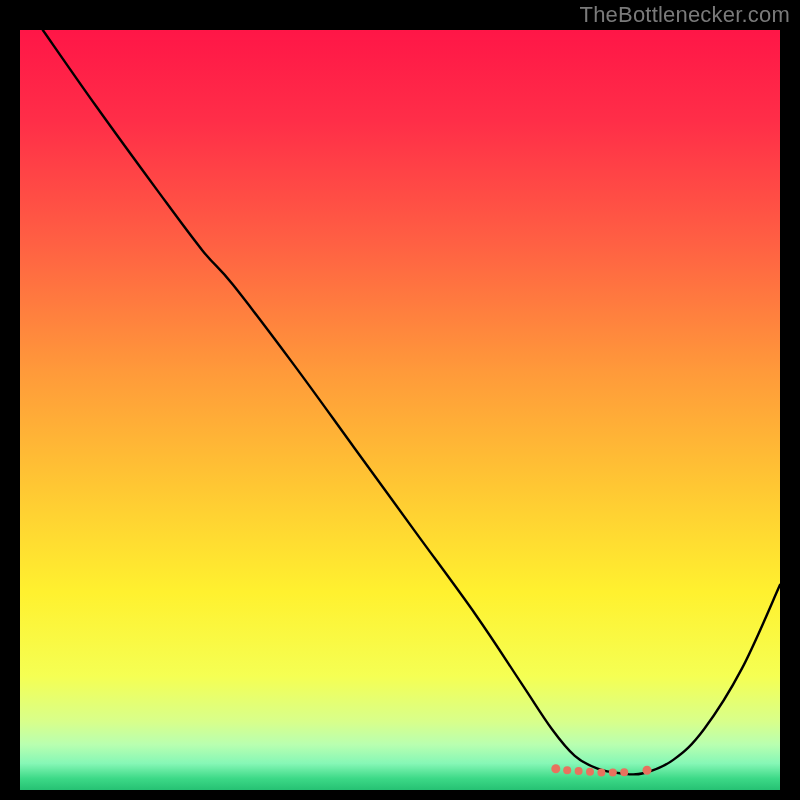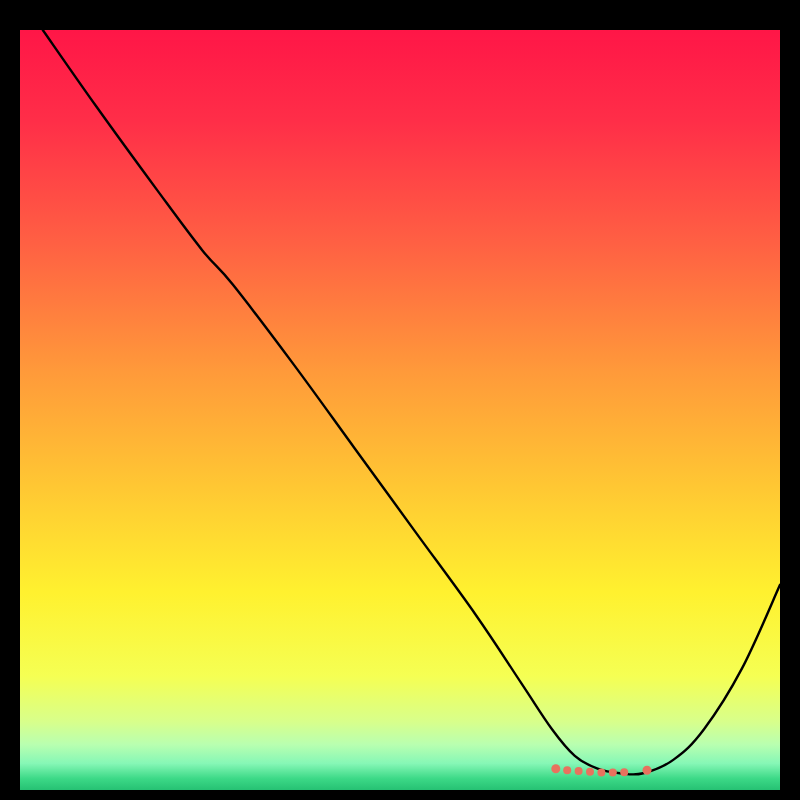--- a/index.html
+++ b/index.html
@@ -22,20 +22,21 @@
     width: 760px;
     height: 760px;
     background: #000;
   }
   svg { display: block; }
 </style>
 </head>
 <body>
 <div class="wrap">
 
+  <div class="attribution">TheBottlenecker.com</div>
 
   <div class="plot-frame">
     <svg id="chart-svg" width="760" height="760" viewBox="0 0 760 760">
         <defs>
           <linearGradient id="bg-grad" x1="0" y1="0" x2="0" y2="1">
             <stop offset="0%" stop-color="#ff1647"></stop>
             <stop offset="12%" stop-color="#ff2e48"></stop>
             <stop offset="28%" stop-color="#ff6043"></stop>
             <stop offset="45%" stop-color="#ff9a3a"></stop>
             <stop offset="60%" stop-color="#ffc733"></stop>

